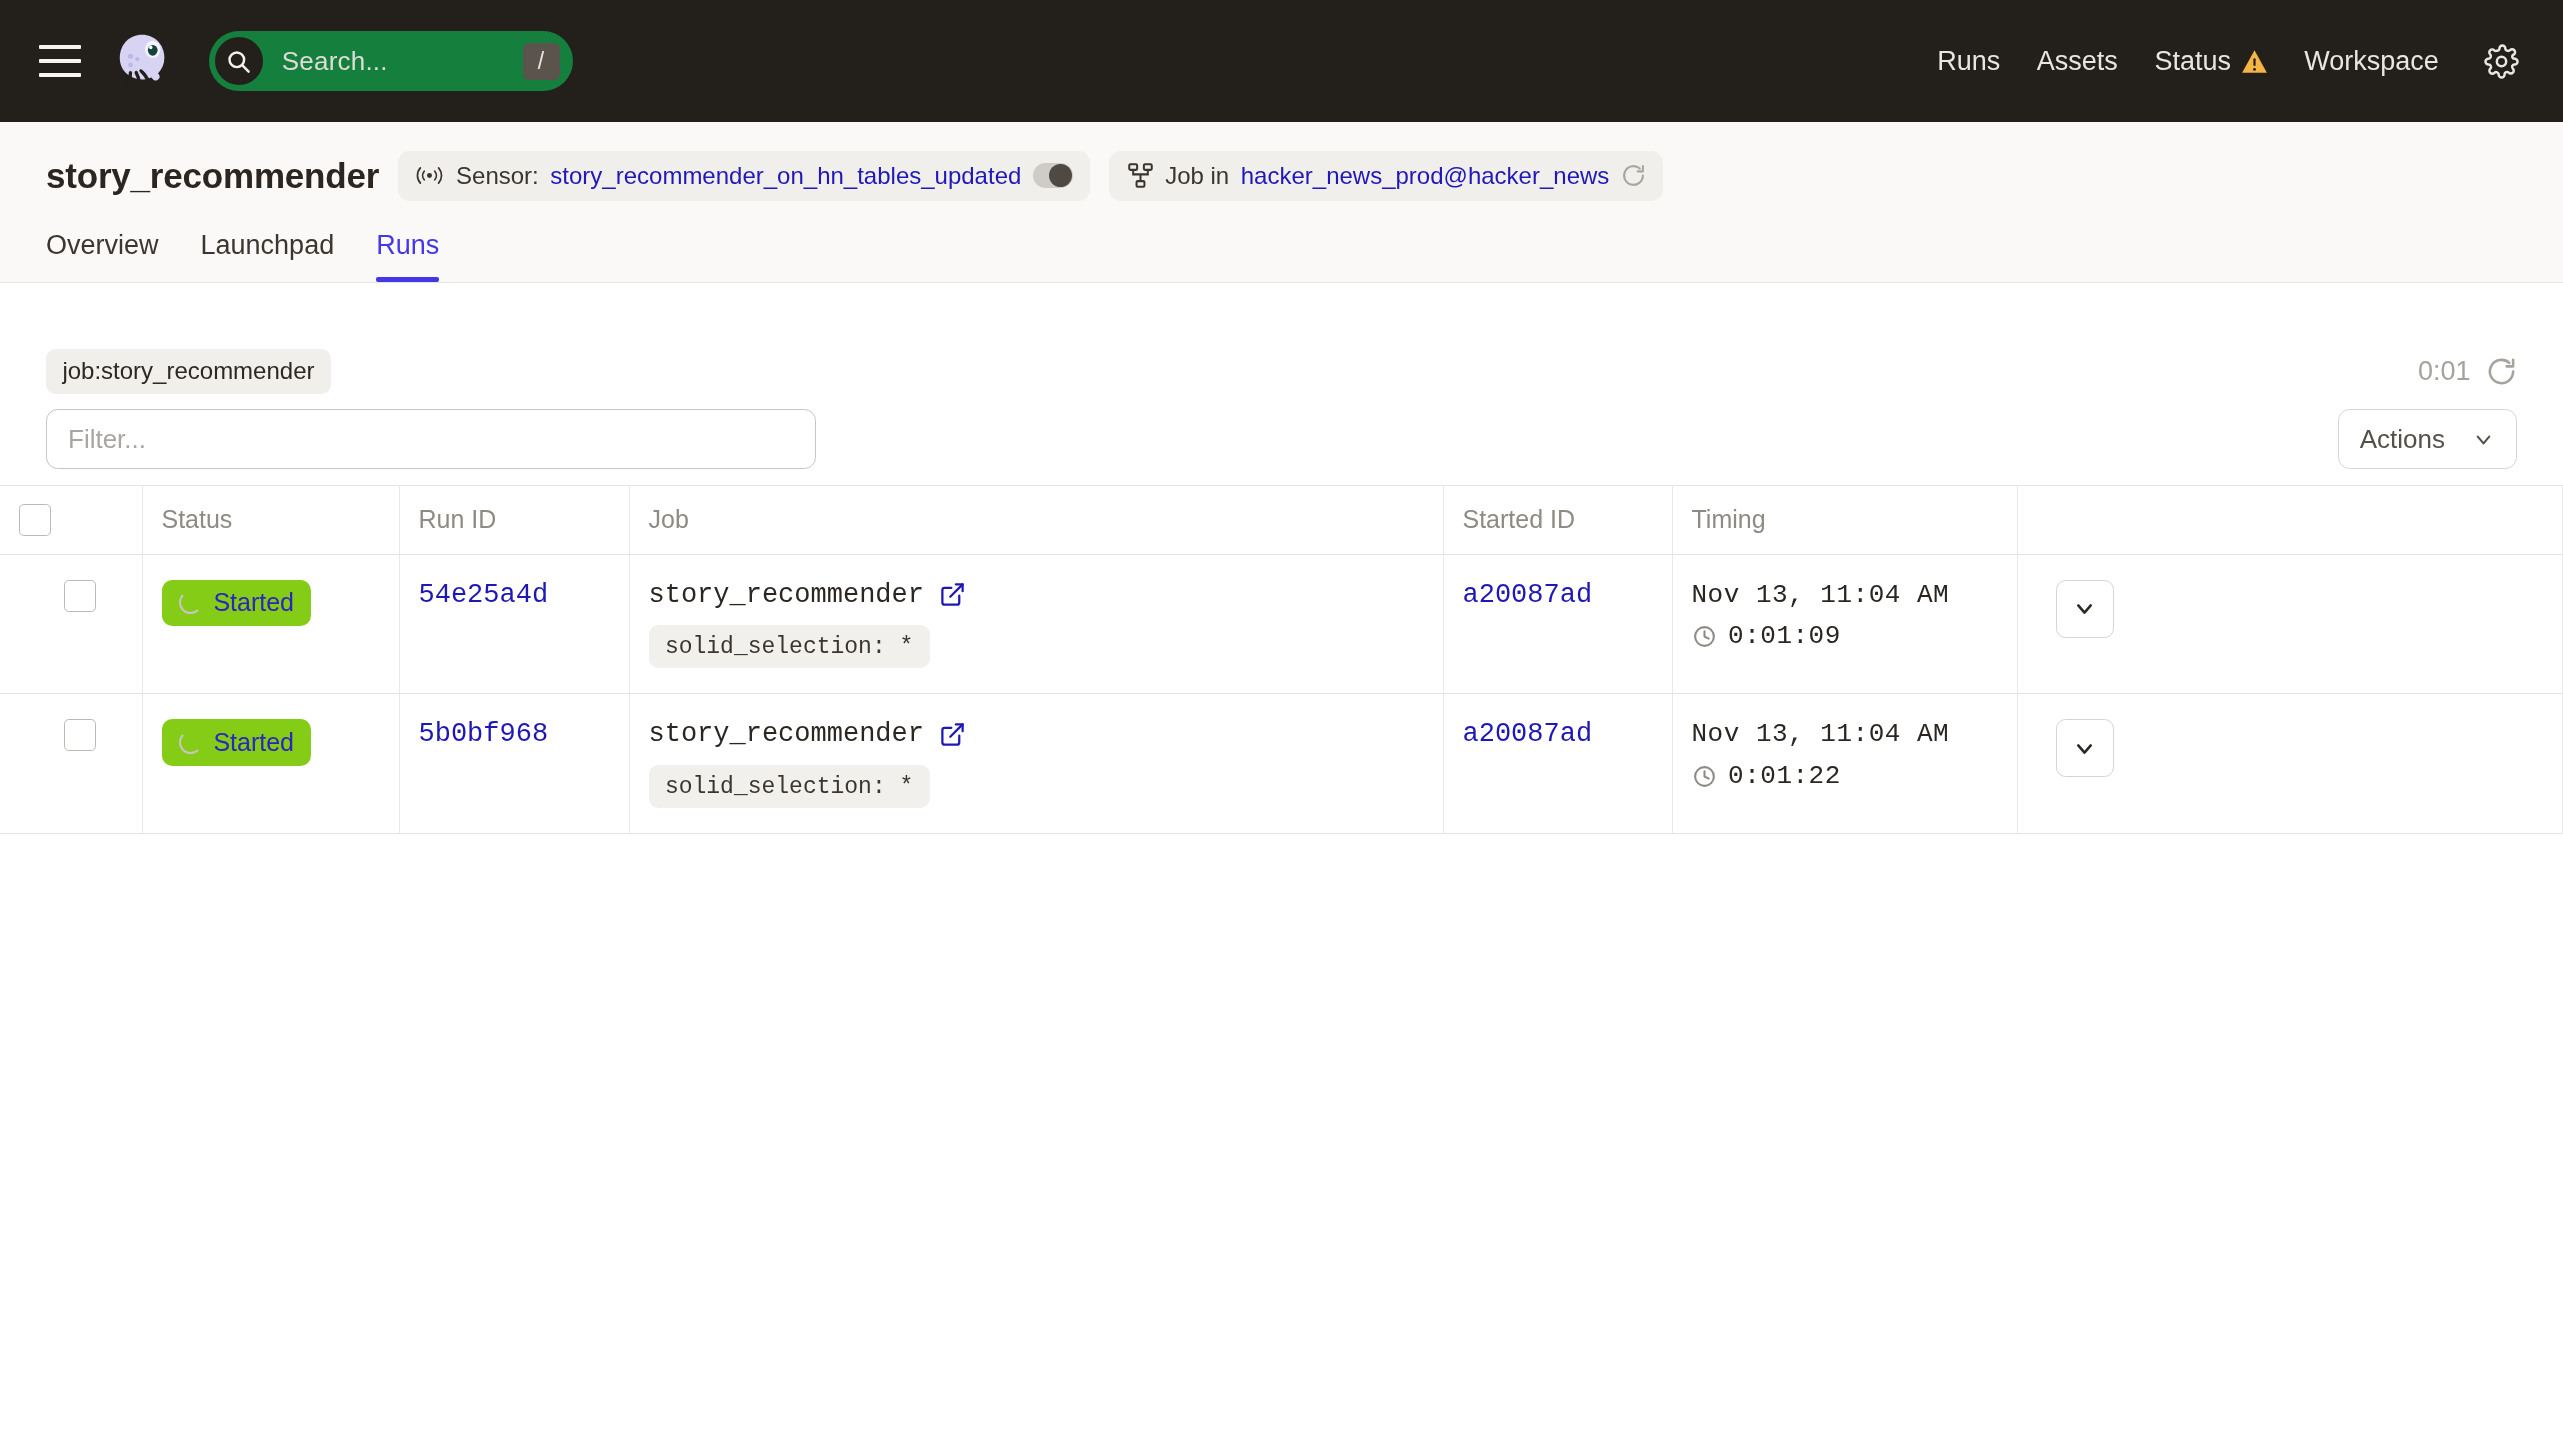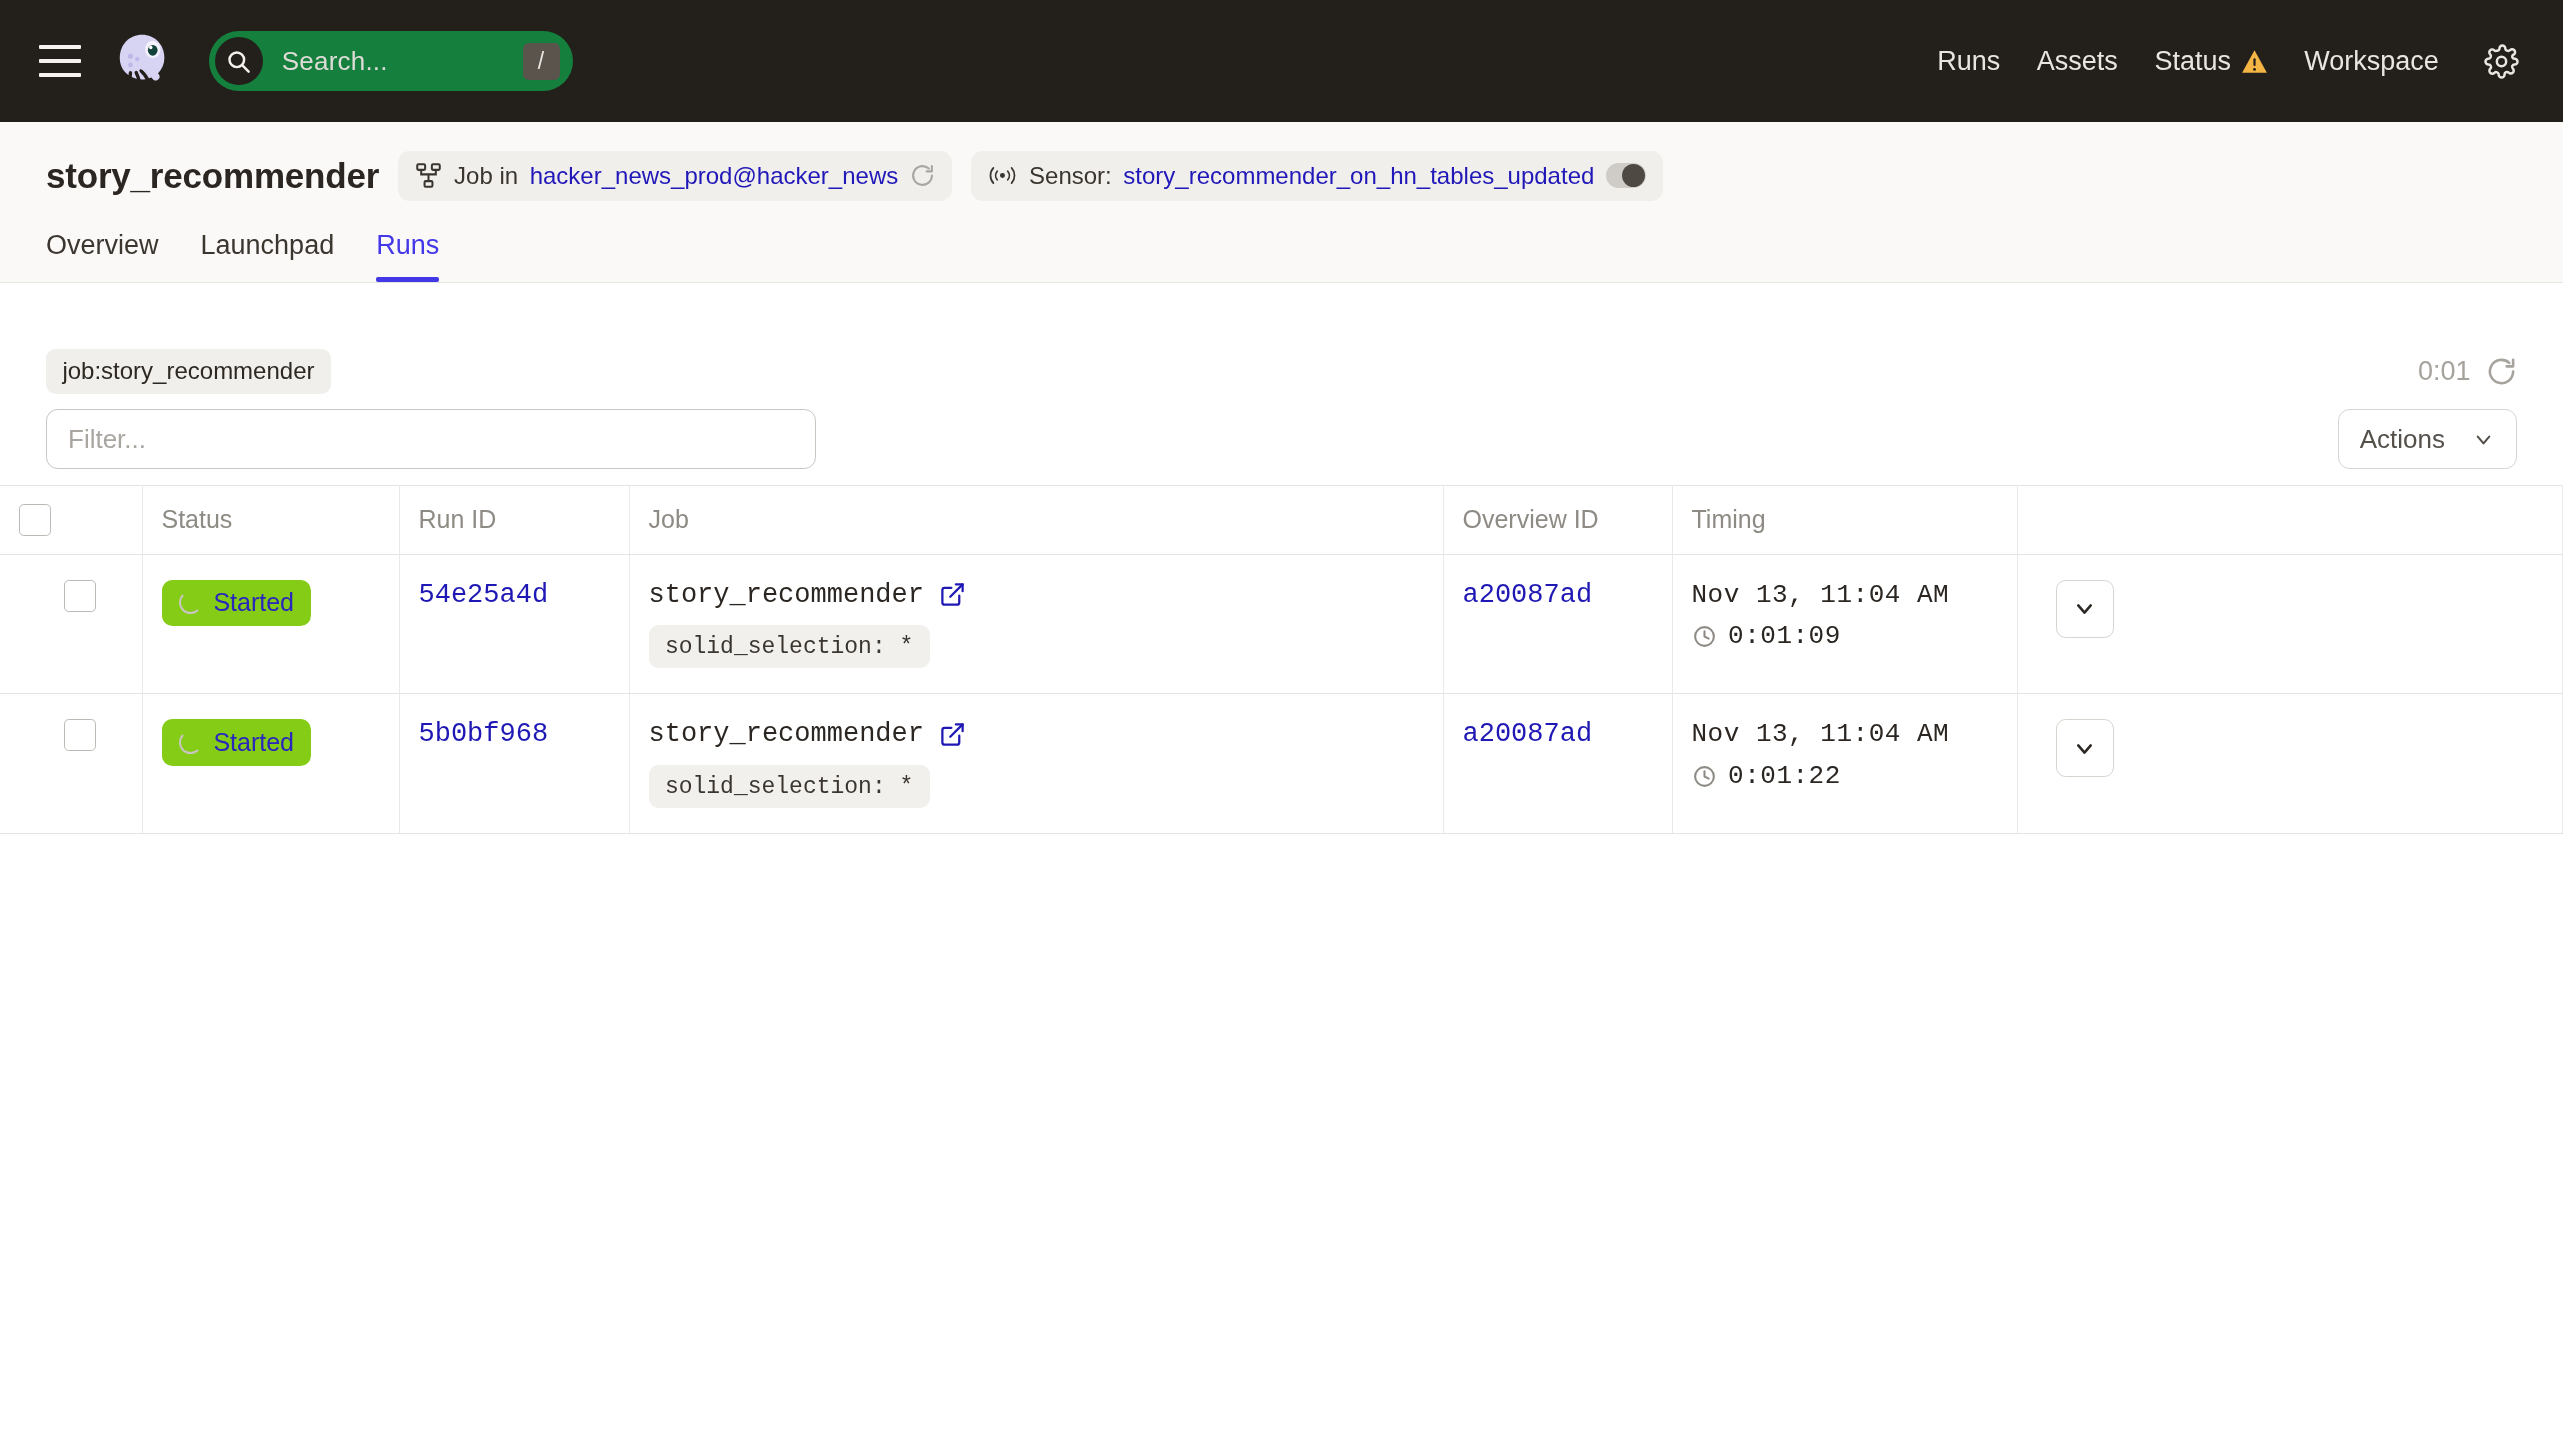--- a/index.html
+++ b/index.html
@@ -226,51 +226,51 @@
       </div>
     </div>
   </div>
 
   <div class="page-header">
     <div class="title-row">
       <div class="page-title">story_recommender</div>
 
       <div class="pill">
         <span style="display:flex;">
+          <svg width="29" height="23" viewBox="0 0 30 24" fill="none" stroke="#3A352F" stroke-width="1.8">
+            <circle cx="15" cy="12" r="2.6" fill="#3A352F" stroke="none"></circle>
+            <path d="M9.5 7.5 a7 7 0 0 0 0 9" stroke-linecap="round"></path>
+            <path d="M20.5 7.5 a7 7 0 0 1 0 9" stroke-linecap="round"></path>
+            <path d="M5.5 4 a12 12 0 0 0 0 16" stroke-linecap="round"></path>
+            <path d="M24.5 4 a12 12 0 0 1 0 16" stroke-linecap="round"></path>
+          </svg>
+        </span>
+        <span>Sensor:</span>
+        <a>story_recommender_on_hn_tables_updated</a>
+        <span class="toggle"></span>
+      </div>
+
+      <div class="pill">
+        <span style="display:flex;">
           <svg width="27" height="27" viewBox="0 0 24 24" fill="none" stroke="#3A352F" stroke-width="1.8">
             <rect x="2" y="2" width="7" height="5" rx="1"></rect>
             <rect x="15" y="2" width="7" height="5" rx="1"></rect>
             <rect x="8.5" y="17" width="7" height="5" rx="1"></rect>
             <path d="M5.5 7 v4 h13 v-4"></path>
               <path d="M12 11 v6"></path>
           </svg>
         </span>
         <span>Job in</span>
         <a>hacker_news_prod@hacker_news</a>
         <span style="display:flex;">
           <svg width="25" height="25" viewBox="0 0 24 24" fill="none" stroke="#A9A5A0" stroke-width="2">
             <path d="M21 12a9 9 0 1 1-3-6.7" stroke-linecap="round"></path>
             <path d="M21 3 v5 h-5" stroke-linecap="round" stroke-linejoin="round"></path>
           </svg>
         </span>
-      </div>
-
-      <div class="pill">
-        <span style="display:flex;">
-          <svg width="29" height="23" viewBox="0 0 30 24" fill="none" stroke="#3A352F" stroke-width="1.8">
-            <circle cx="15" cy="12" r="2.6" fill="#3A352F" stroke="none"></circle>
-            <path d="M9.5 7.5 a7 7 0 0 0 0 9" stroke-linecap="round"></path>
-            <path d="M20.5 7.5 a7 7 0 0 1 0 9" stroke-linecap="round"></path>
-            <path d="M5.5 4 a12 12 0 0 0 0 16" stroke-linecap="round"></path>
-            <path d="M24.5 4 a12 12 0 0 1 0 16" stroke-linecap="round"></path>
-          </svg>
-        </span>
-        <span>Sensor:</span>
-        <a>story_recommender_on_hn_tables_updated</a>
-        <span class="toggle"></span>
       </div>
 
     </div>
 
     <div class="tabs">
       <div class="tab">
         <span>Overview</span>
       </div>
       <div class="tab">
         <span>Launchpad</span>
@@ -309,21 +309,21 @@
 
   <table class="runs">
     <thead>
       <tr>
         <th class="c-check">
           <span class="chk"></span>
         </th>
         <th class="c-status">Status</th>
         <th class="c-runid">Run ID</th>
         <th class="c-job">Job</th>
-        <th class="c-snap">Overview ID</th>
+        <th class="c-snap">Started ID</th>
         <th class="c-timing">Timing</th>
         <th class="c-menu"></th>
       </tr>
     </thead>
     <tbody>
 
       <tr>
         <td class="c-check">
           <span class="chk"></span>
         </td>

